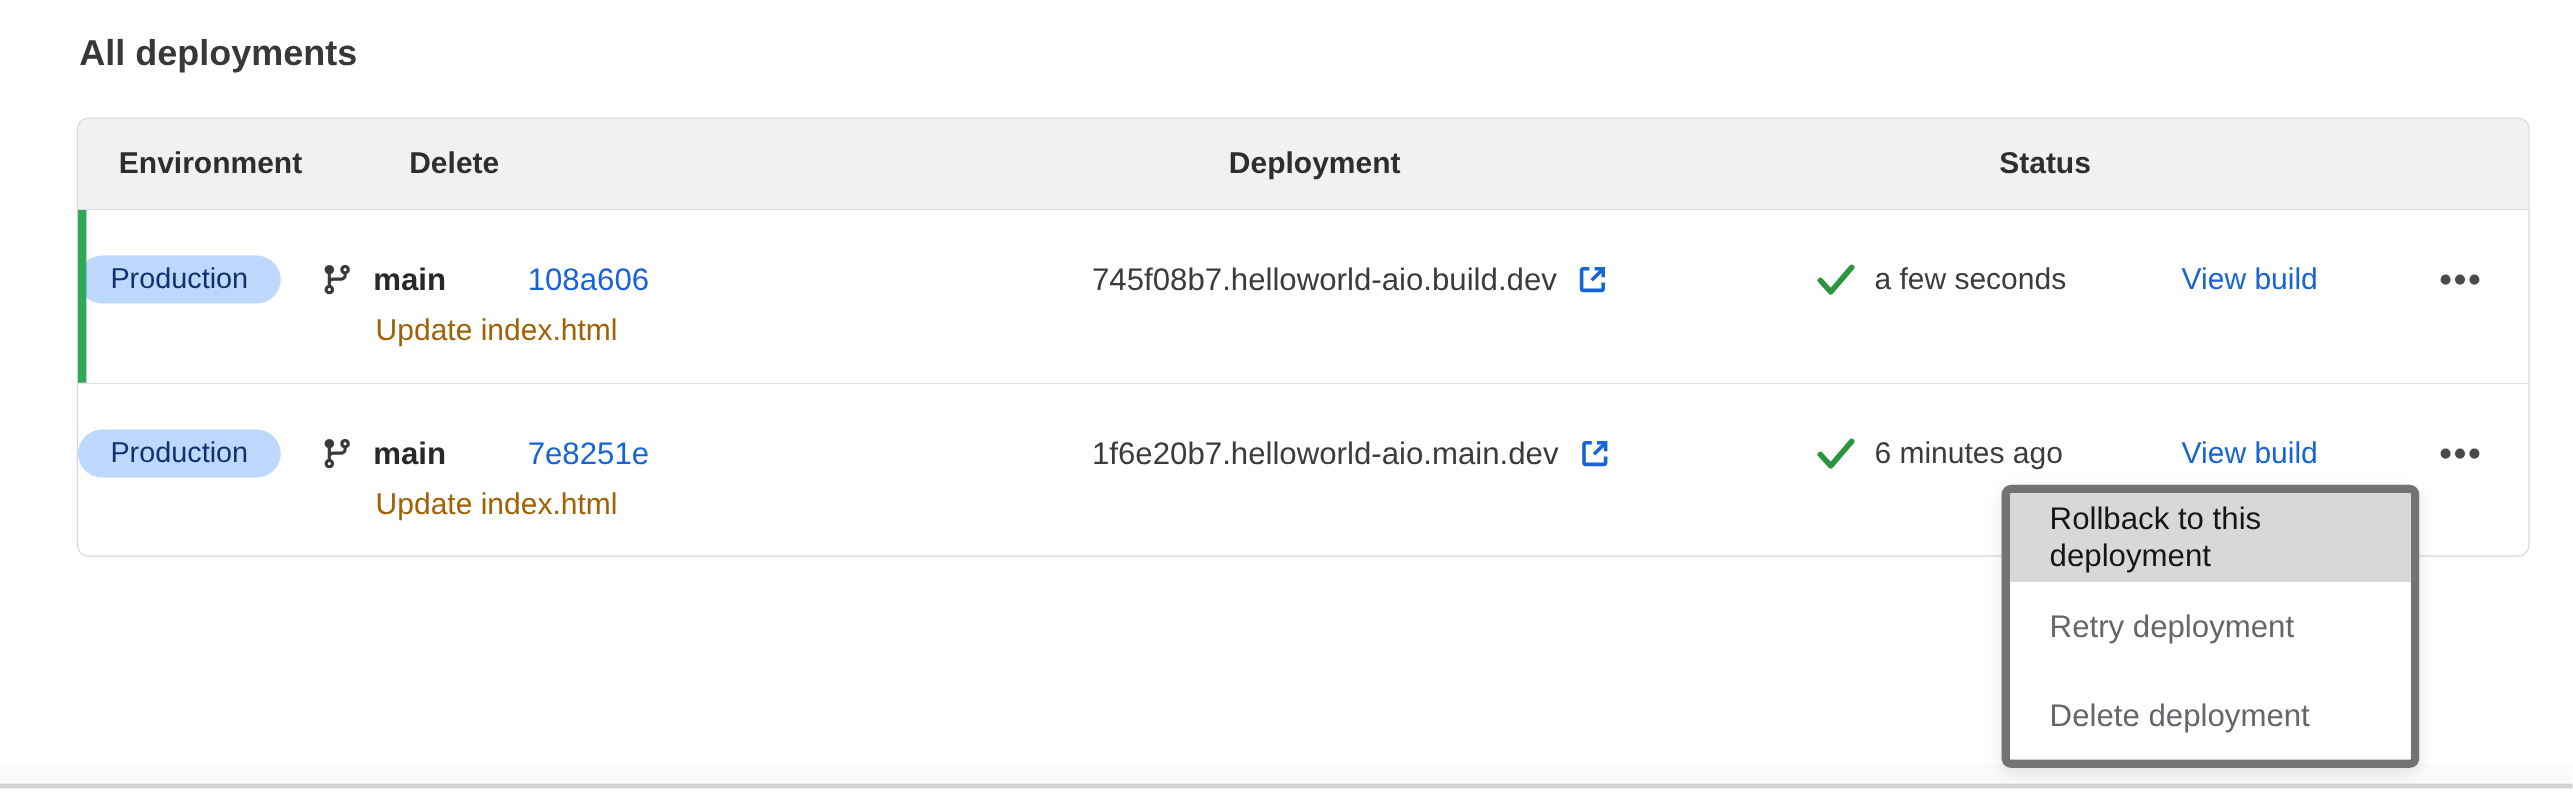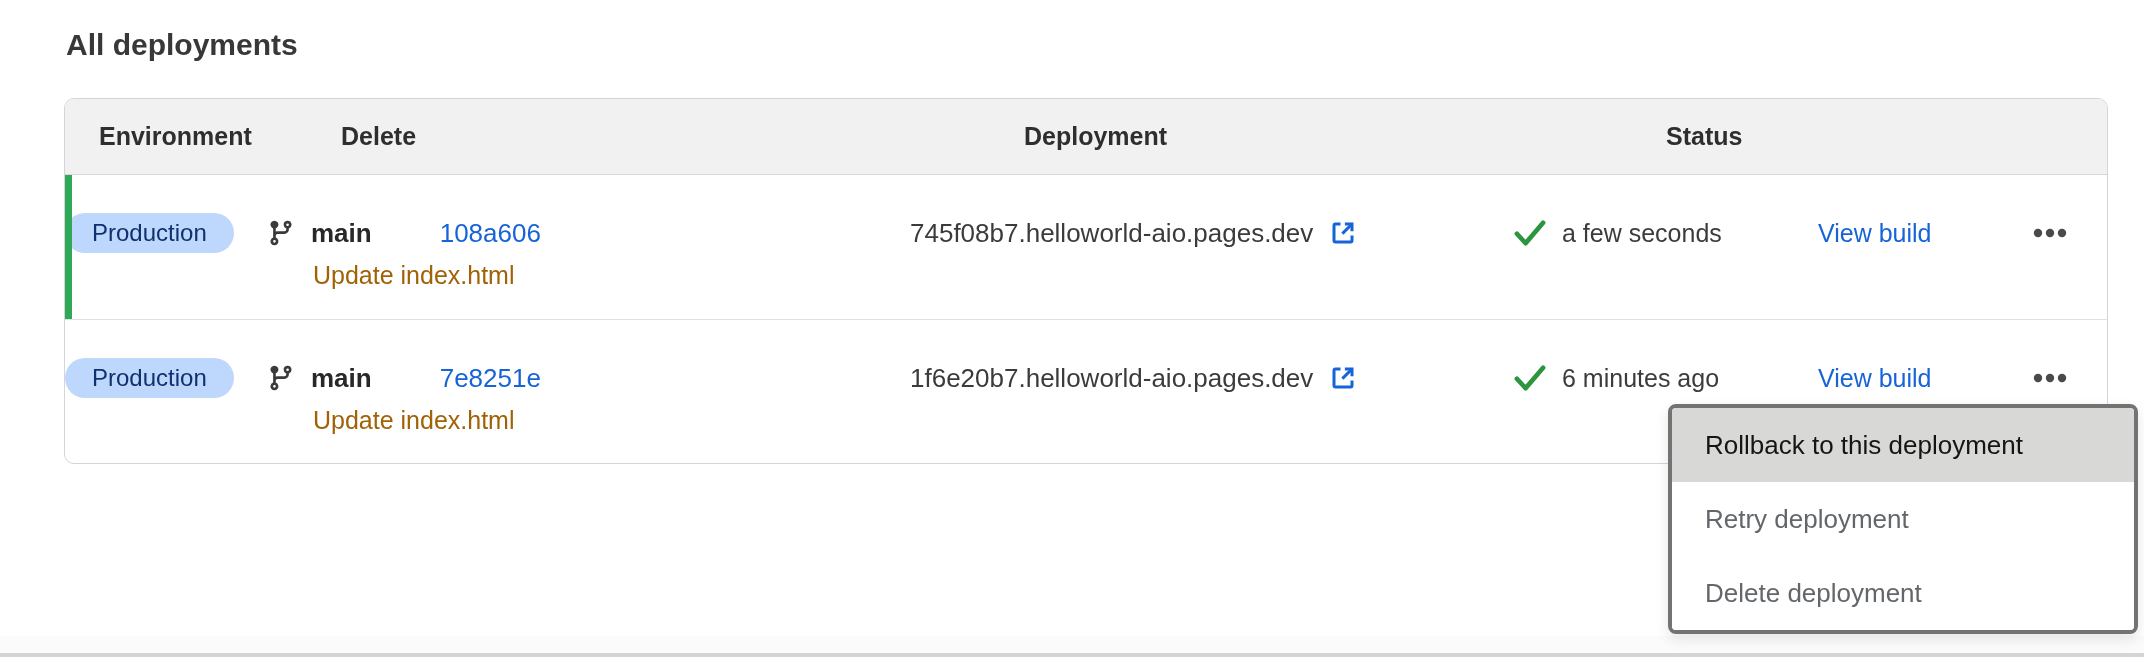--- a/index.html
+++ b/index.html
@@ -40,22 +40,22 @@
   .status-cell { display:flex; align-items:center; height:40px; }
   .check-ic { width:36px; height:32px; flex:none; }
   .status-text { margin-left:14px; font-size:25px; color:#3c3c3c; }
 
   .actions-cell { display:flex; align-items:center; justify-content:space-between;
                   height:40px; padding-right:36px; }
   .view-build { font-size:25px; color:#1763d8; text-decoration:none; cursor:pointer; }
   .kebab-btn { border:none; background:transparent; cursor:pointer; display:flex; align-items:center; padding:4px; }
 
   
-  .ctx-menu { position:absolute; left:1668px; top:404px; width:470px;
-              background:#fff; border:4px solid #737373; border-radius:8px;
+  .ctx-menu { position:absolute; left:1668px; top:404px; width:348px;
+              background:#fff; border:7px solid #737373; border-radius:8px;
               overflow:hidden; box-shadow:0 5px 14px rgba(0,0,0,0.10); z-index:5; }
   .ctx-item { height:74px; display:flex; align-items:center; padding-left:33px;
               font-size:26px; color:#63666a; background:#fff; cursor:pointer; }
   .ctx-item.highlight { background:#d8d8d6; color:#151515; }
 
   
   .bottom-band { position:absolute; left:0; top:636px; width:100%; height:17px; background:#fbfbfb; }
   .bottom-line { position:absolute; left:0; top:653px; width:100%; height:4px; background:#d4d4d4; }
 </style>
 </head>
@@ -84,21 +84,21 @@
         <div class="line1">
           <svg class="branch-ic" viewBox="0 0 16 16" fill="#3a3a3a">
               <path d="M9.5 3.25a2.25 2.25 0 1 1 3 2.122V6A2.5 2.5 0 0 1 10 8.5H6a1 1 0 0 0-1 1v1.128a2.251 2.251 0 1 1-1.5 0V5.372a2.25 2.25 0 1 1 1.5 0v1.836A2.5 2.5 0 0 1 6 7h4a1 1 0 0 0 1-1v-.628a2.25 2.25 0 0 1-1.5-2.122ZM4.25 12a.75.75 0 1 0 0 1.5.75.75 0 0 0 0-1.5ZM3.5 3.25a.75.75 0 1 1 1.5 0 .75.75 0 0 1-1.5 0Zm8.25-.75a.75.75 0 1 0 0 1.5.75.75 0 0 0 0-1.5Z"></path>
             </svg>
           <span class="branch-name">main</span>
           <a class="commit-link">108a606</a>
         </div>
         <div class="commit-msg">Update index.html</div>
       </div>
       <div class="dep-cell">
-        <span class="dep-url">745f08b7.helloworld-aio.pages.dev</span>
+        <span class="dep-url">745f08b7.helloworld-aio.build.dev</span>
         <svg class="ext-ic" viewBox="0 0 24 24" fill="none" stroke="#1763d8" stroke-width="2.4">
             <path d="M10 4.8H6A1.2 1.2 0 0 0 4.8 6v12A1.2 1.2 0 0 0 6 19.2h12a1.2 1.2 0 0 0 1.2-1.2v-4"></path>
             <path d="M13.5 4.8h5.7v5.7"></path>
             <path d="M18.8 5.2 11.5 12.5"></path>
           </svg>
       </div>
       <div class="status-cell">
         <svg class="check-ic" viewBox="0 0 24 22" fill="none" stroke="#2d9440" stroke-width="3.2" stroke-linecap="round" stroke-linejoin="round">
             <path d="M3 11.5 9 18 21 4"></path>
           </svg>
@@ -126,21 +126,21 @@
         <div class="line1">
           <svg class="branch-ic" viewBox="0 0 16 16" fill="#3a3a3a">
               <path d="M9.5 3.25a2.25 2.25 0 1 1 3 2.122V6A2.5 2.5 0 0 1 10 8.5H6a1 1 0 0 0-1 1v1.128a2.251 2.251 0 1 1-1.5 0V5.372a2.25 2.25 0 1 1 1.5 0v1.836A2.5 2.5 0 0 1 6 7h4a1 1 0 0 0 1-1v-.628a2.25 2.25 0 0 1-1.5-2.122ZM4.25 12a.75.75 0 1 0 0 1.5.75.75 0 0 0 0-1.5ZM3.5 3.25a.75.75 0 1 1 1.5 0 .75.75 0 0 1-1.5 0Zm8.25-.75a.75.75 0 1 0 0 1.5.75.75 0 0 0 0-1.5Z"></path>
             </svg>
           <span class="branch-name">main</span>
           <a class="commit-link">7e8251e</a>
         </div>
         <div class="commit-msg">Update index.html</div>
       </div>
       <div class="dep-cell">
-        <span class="dep-url">1f6e20b7.helloworld-aio.pages.dev</span>
+        <span class="dep-url">1f6e20b7.helloworld-aio.main.dev</span>
         <svg class="ext-ic" viewBox="0 0 24 24" fill="none" stroke="#1763d8" stroke-width="2.4">
             <path d="M10 4.8H6A1.2 1.2 0 0 0 4.8 6v12A1.2 1.2 0 0 0 6 19.2h12a1.2 1.2 0 0 0 1.2-1.2v-4"></path>
             <path d="M13.5 4.8h5.7v5.7"></path>
             <path d="M18.8 5.2 11.5 12.5"></path>
           </svg>
       </div>
       <div class="status-cell">
         <svg class="check-ic" viewBox="0 0 24 22" fill="none" stroke="#2d9440" stroke-width="3.2" stroke-linecap="round" stroke-linejoin="round">
             <path d="M3 11.5 9 18 21 4"></path>
           </svg>

